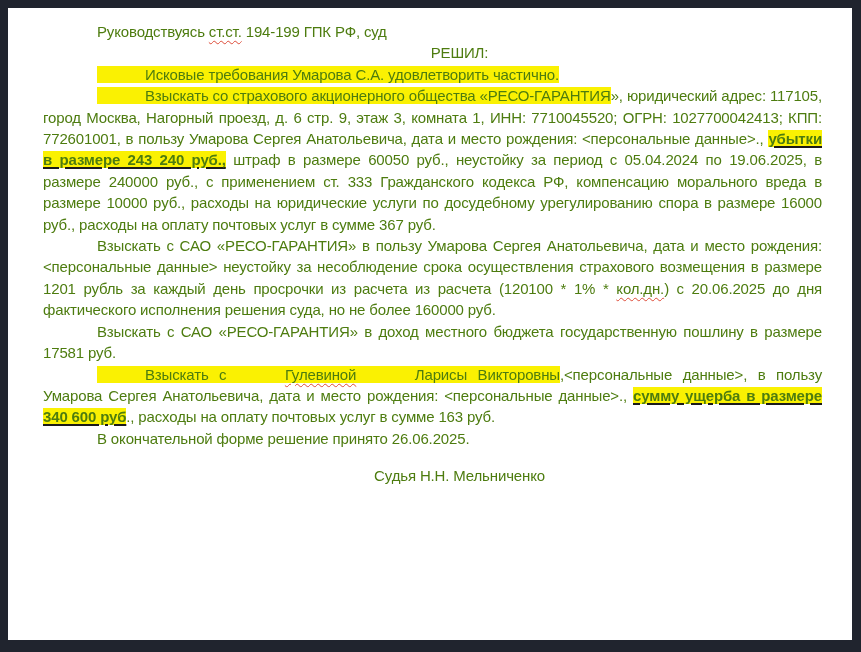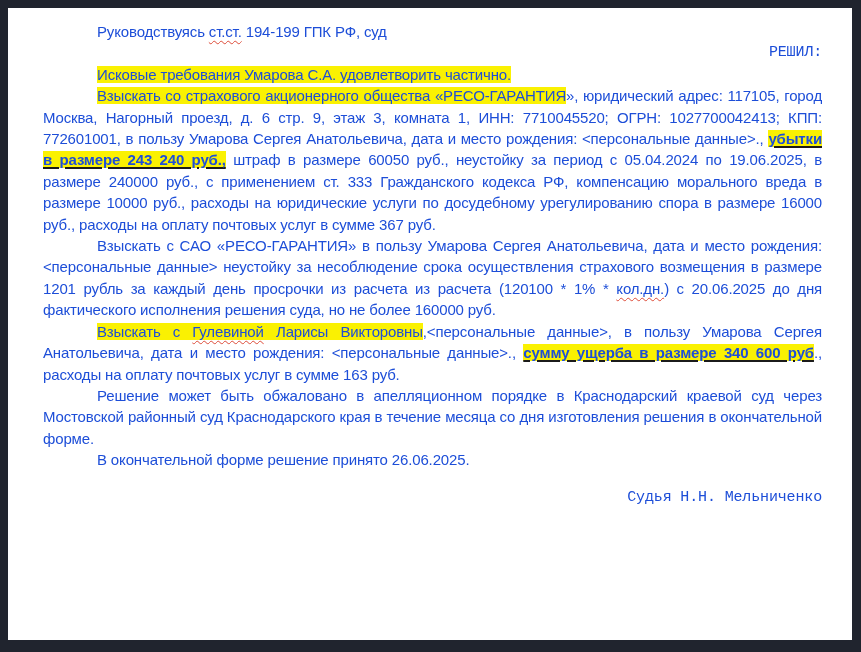--- a/index.html
+++ b/index.html
@@ -20,33 +20,33 @@
     width:844px; height:632px;
     background:#ffffff;
     padding:13px 30px 0 35px;
     overflow:hidden;
   }
   .page p {
     margin:0;
     font-size:15px;
     line-height:21.4px;
     letter-spacing:-0.15px;
-    color:#1d4ed8;
+    color:#4d7c0f;
     text-align:justify;
     text-indent:54px;
   }
   .page p.center {
-    text-align:right;
-    font-family:Liberation Mono, monospace;
+    text-align:center;
   }
   .sig {
     margin-top:16px !important;
   }
   .hl {
     background:#faf102;
+    padding-left:48px;
   }
   .hlbu {
     background:#faf102;
     font-weight:bold;
     text-decoration:underline;
     text-decoration-thickness:1.5px;
     text-underline-offset:2px;
     text-decoration-color:#1b1b1b;
   }
   .spell {
@@ -69,26 +69,26 @@
     <p><span>Руководствуясь </span><span class="spell">ст.ст.</span><span> 194-199 ГПК РФ, суд</span></p>
 
     <p class="center"><span>РЕШИЛ:</span></p>
 
     <p><span class="hl">Исковые требования Умарова С.А. удовлетворить частично.</span></p>
 
     <p><span class="hl">Взыскать со страхового акционерного общества «РЕСО-ГАРАНТИЯ</span><span>», юридический адрес: 117105, город Москва, Нагорный проезд, д. 6 стр. 9, этаж 3, комната 1, ИНН: 7710045520; ОГРН: 1027700042413; КПП: 772601001, в пользу Умарова Сергея Анатольевича, дата и место рождения: &lt;персональные данные&gt;., </span><span class="hlbu">убытки в размере 243 240 руб.,</span><span> штраф в размере 60050 руб., неустойку за период с 05.04.2024 по 19.06.2025, в размере 240000 руб., с применением ст. 333 Гражданского кодекса РФ, компенсацию морального вреда в размере 10000 руб., расходы на юридические услуги по досудебному урегулированию спора в размере 16000 руб., расходы на оплату почтовых услуг в сумме 367 руб.</span></p>
 
     <p><span>Взыскать с САО «РЕСО-ГАРАНТИЯ» в пользу Умарова Сергея Анатольевича, дата и место рождения: &lt;персональные данные&gt; неустойку за несоблюдение срока осуществления страхового возмещения в размере 1201 рубль за каждый день просрочки из расчета из расчета (120100 * 1% * </span><span class="spell">кол.дн.</span><span>) с 20.06.2025 до дня фактического исполнения решения суда, но не более 160000 руб.</span></p>
 
+    <p><span>Взыскать с САО «РЕСО-ГАРАНТИЯ» в доход местного бюджета государственную пошлину в размере 17581 руб.</span></p>
 
     <p><span class="hl">Взыскать с </span><span class="hl spell">Гулевиной</span><span class="hl"> Ларисы Викторовны</span><span>,&lt;персональные данные&gt;, в пользу Умарова Сергея Анатольевича, дата и место рождения: &lt;персональные данные&gt;., </span><span class="hlbu">сумму ущерба в размере 340 600 руб</span><span>., расходы на оплату почтовых услуг в сумме 163 руб.</span></p>
 
 
 
 
-    <p><span>Решение может быть обжаловано в апелляционном порядке в Краснодарский краевой суд через Мостовской районный суд Краснодарского края в течение месяца со дня изготовления решения в окончательной форме.</span></p>
 
     <p><span>В окончательной форме решение принято 26.06.2025.</span></p>
 
     <p class="center sig"><span>Судья Н.Н. Мельниченко</span></p>
 
   </div>
 </div>
 
 </body></html>

